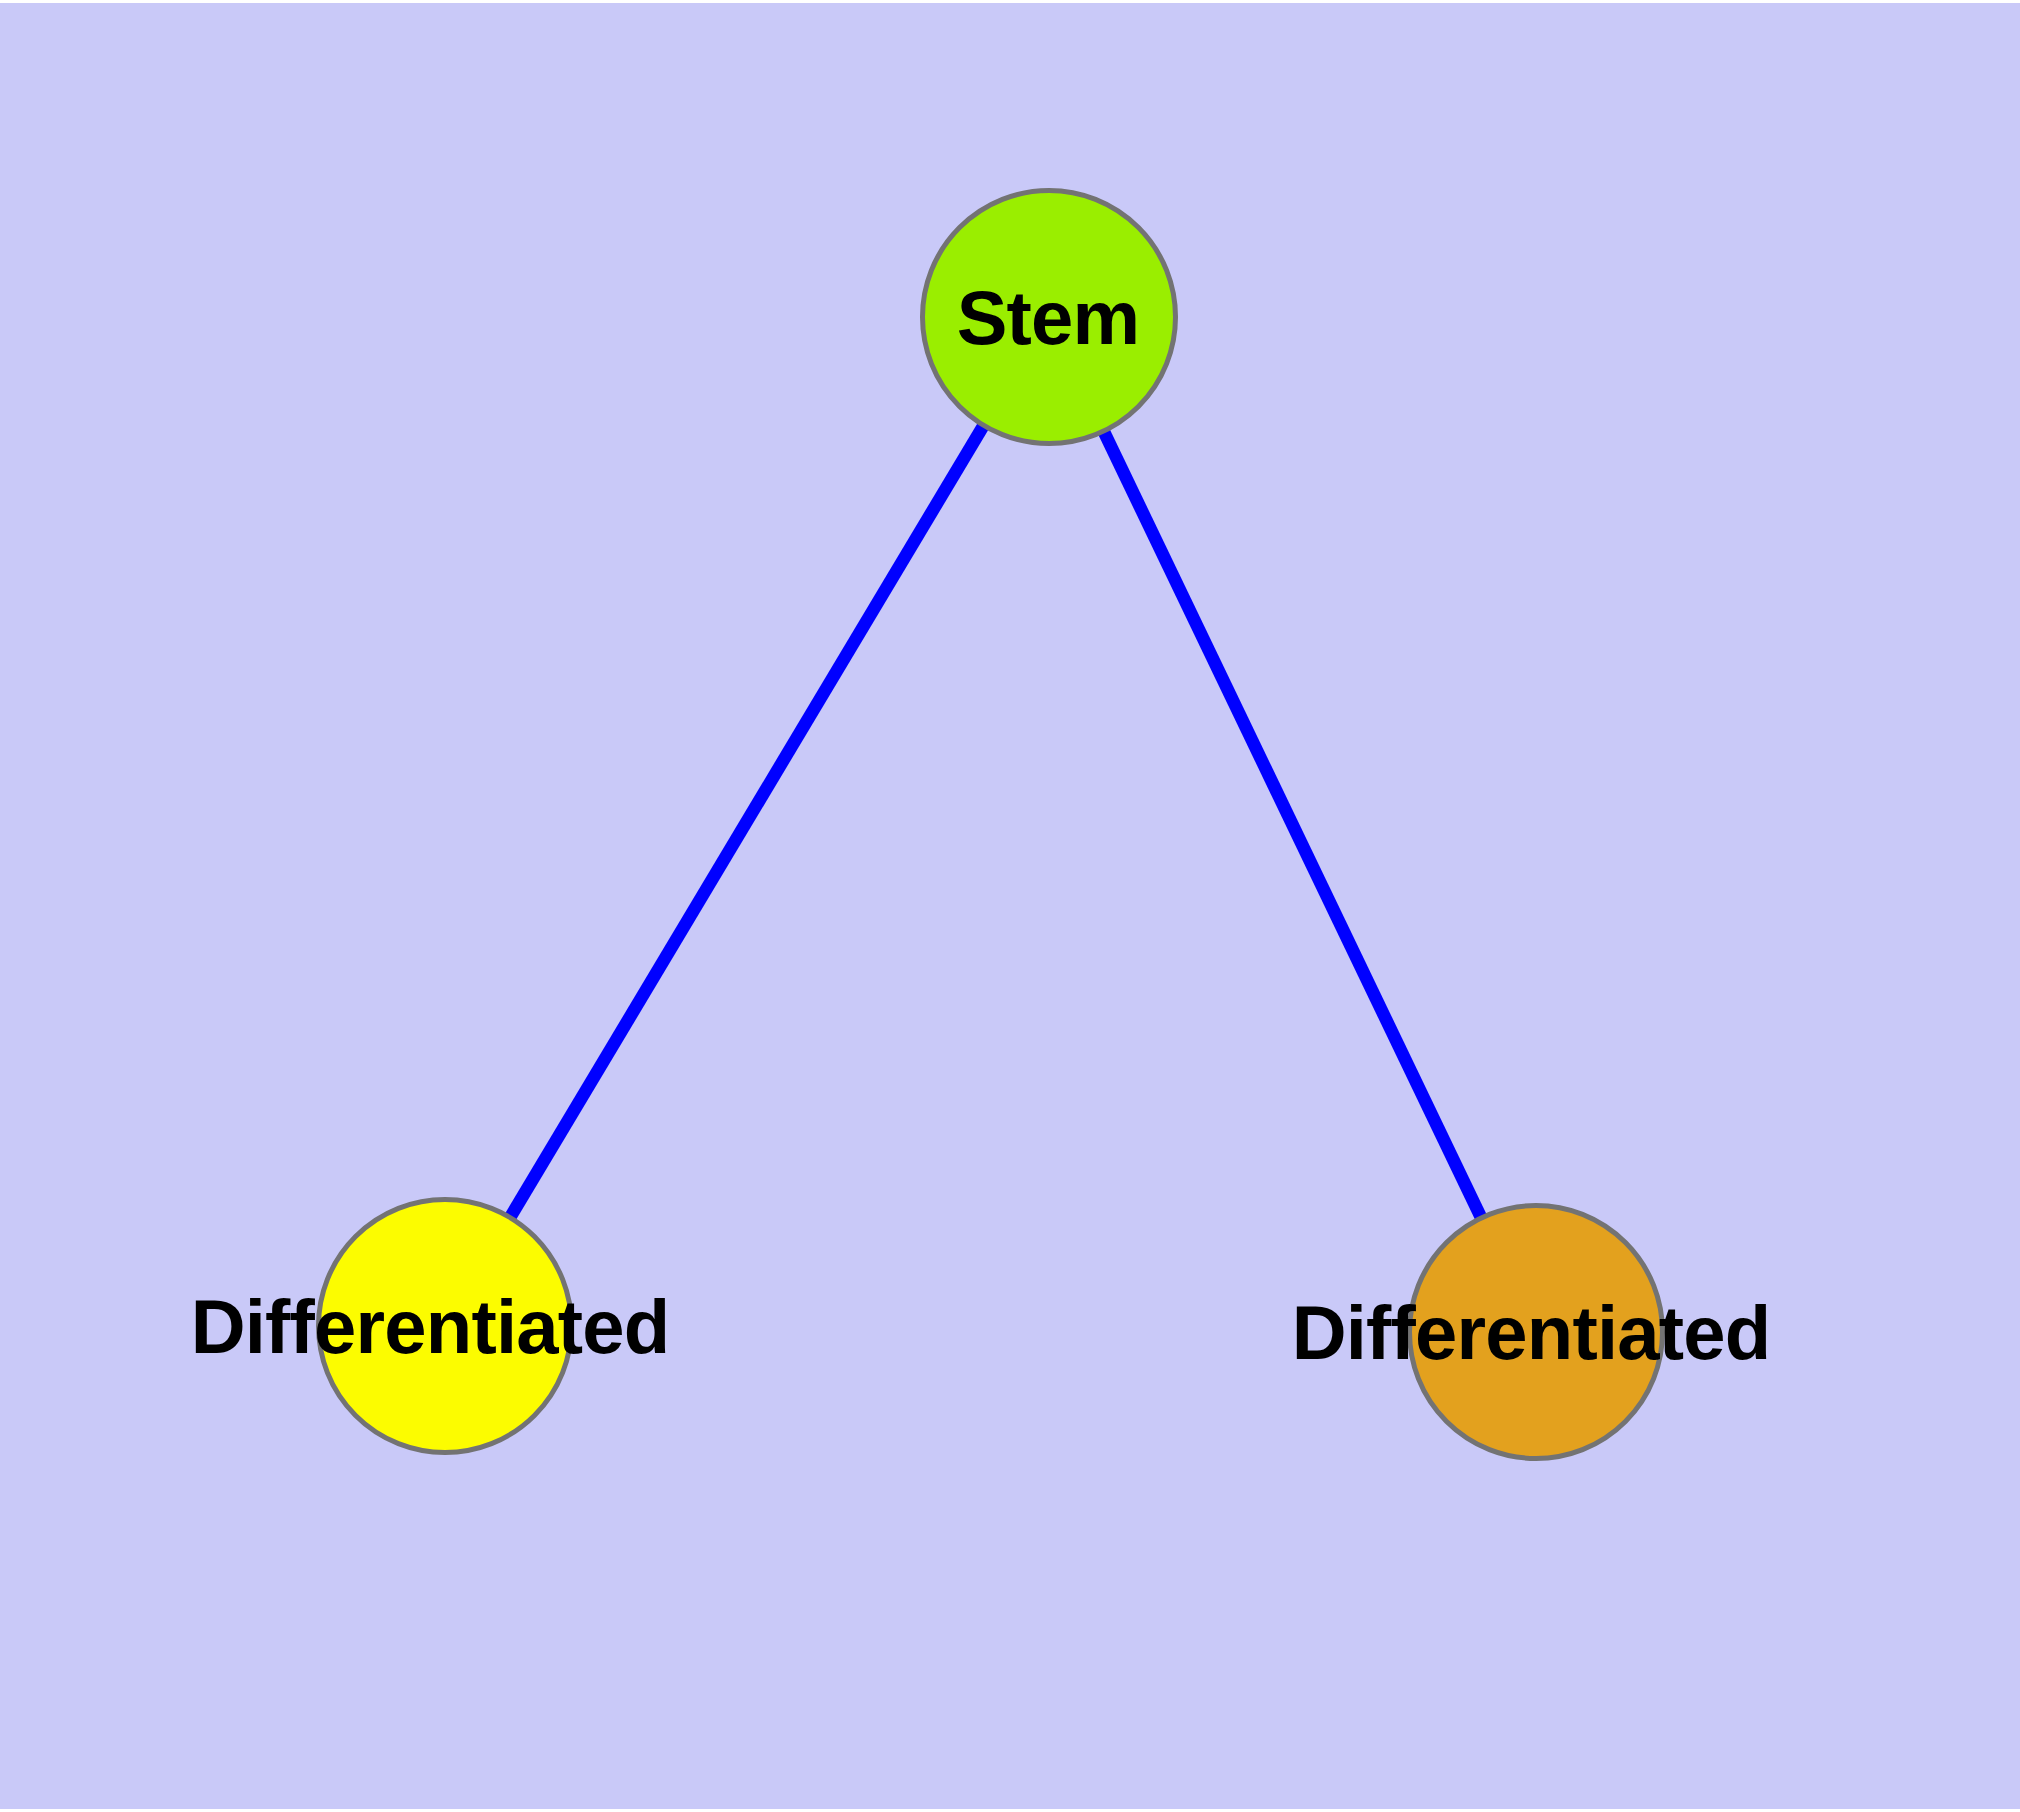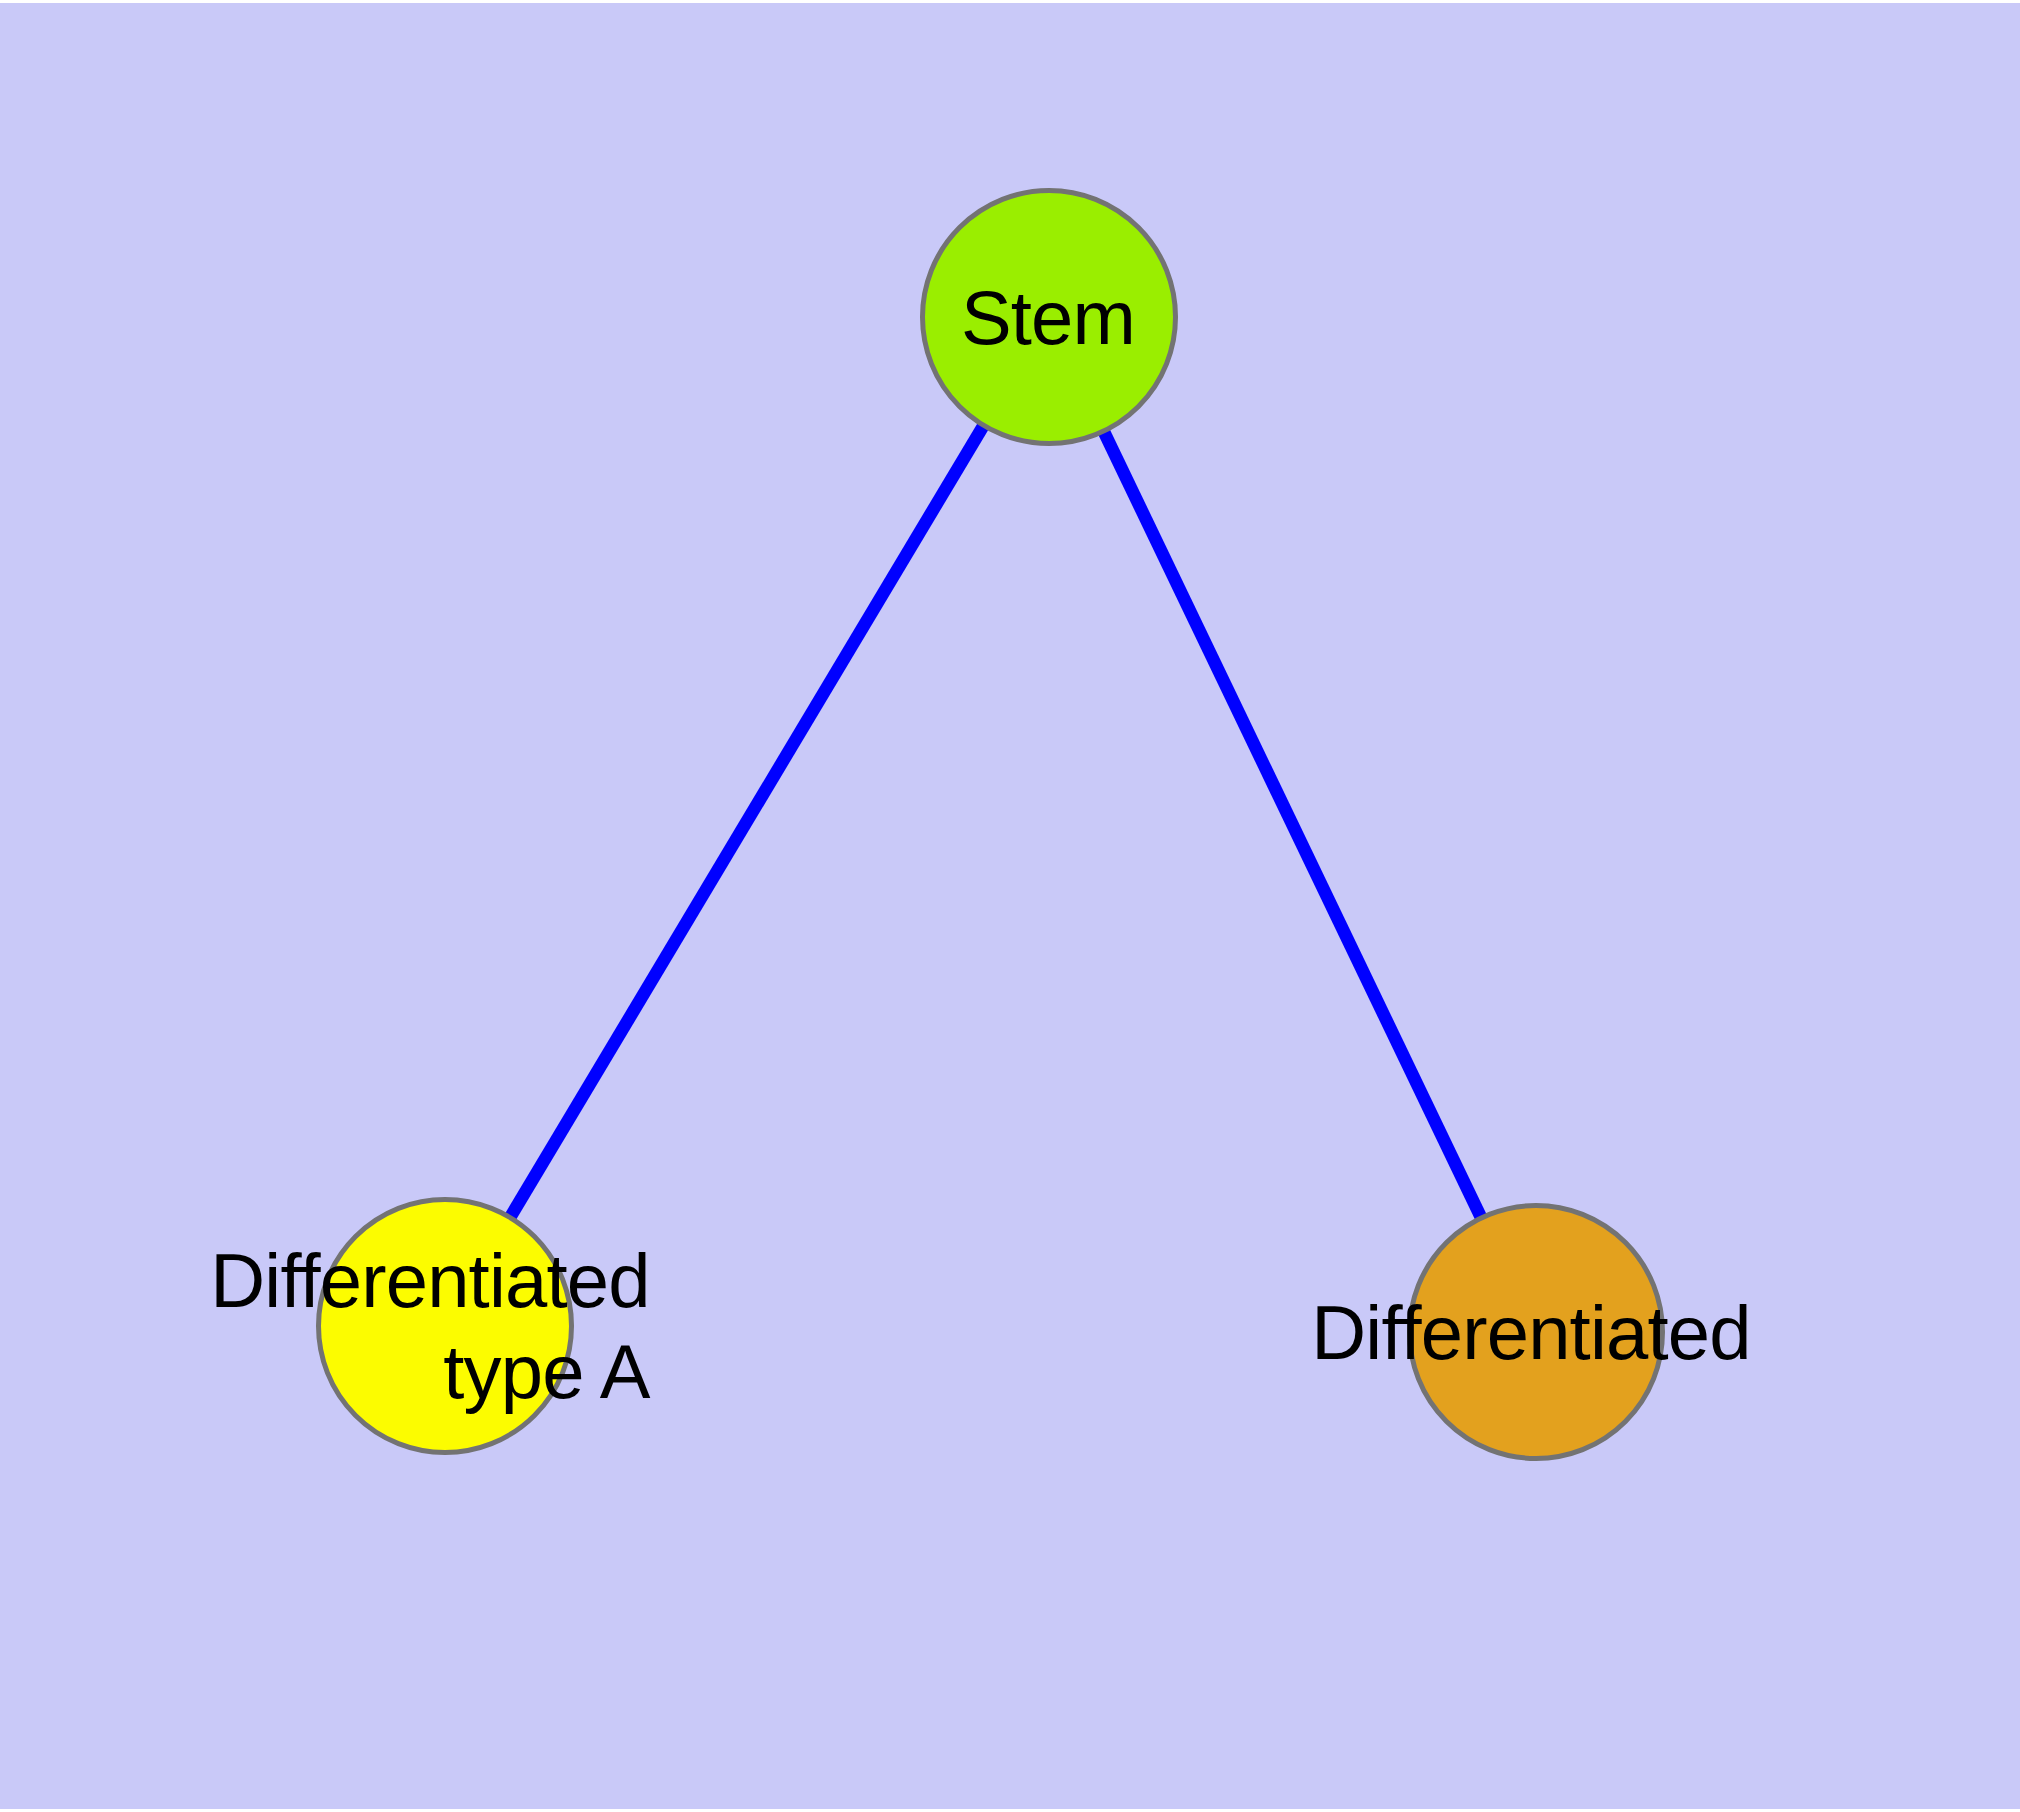--- a/index.html
+++ b/index.html
@@ -39,22 +39,22 @@
     border: 5.1px solid #737373;
     z-index: 2;
   }
   #node-stem { left: 920px; top: 185px; }
   #node-a    { left: 316px;  top: 1194px; }
   #node-b    { left: 1407px; top: 1200px; }
 
   .node-label {
     position: absolute;
     transform: translate(-50%, -50%);
-    text-align: right;
-    font-weight: normal;
+    text-align: left;
+    font-weight: bold;
     font-size: 76px;
     line-height: 91px;
     color: #000000;
     white-space: nowrap;
     z-index: 3;
     letter-spacing: -0.8px;
   }
   #label-stem { left: 1048px; top: 314px; }
   #label-a    { left: 430px;  top: 1323px; }
   #label-b    { left: 1531px; top: 1329px; }
@@ -72,21 +72,20 @@
   <div class="node" id="node-stem" style="background: rgb(154, 238, 0); border-color: rgb(115, 115, 115);"></div>
   <div class="node" id="node-a" style="background: rgb(252, 252, 0); border-color: rgb(115, 115, 115);"></div>
   <div class="node" id="node-b" style="background: rgb(227, 161, 30); border-color: rgb(115, 115, 115);"></div>
 
   <div class="node-label" id="label-stem" style="color: rgb(0, 0, 0);">
     <div>Stem</div>
   </div>
 
   <div class="node-label" id="label-a" style="color: rgb(0, 0, 0);">
     <div>Differentiated</div>
-    <div>type A</div>
   </div>
 
   <div class="node-label" id="label-b" style="color: rgb(0, 0, 0);">
     <div>Differentiated</div>
   </div>
 
 </div>
 
 
 </body></html>

